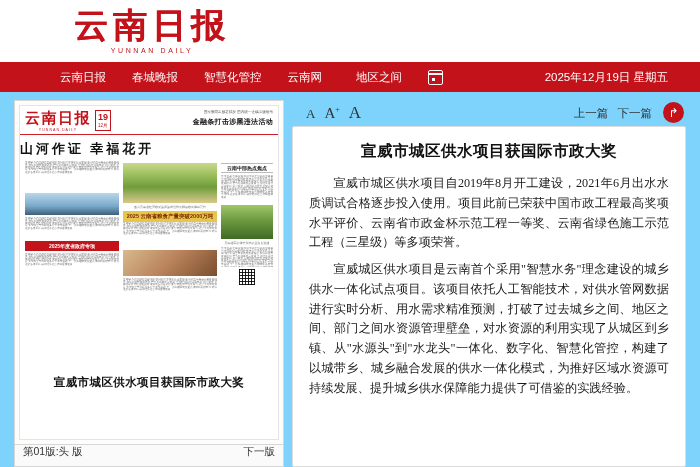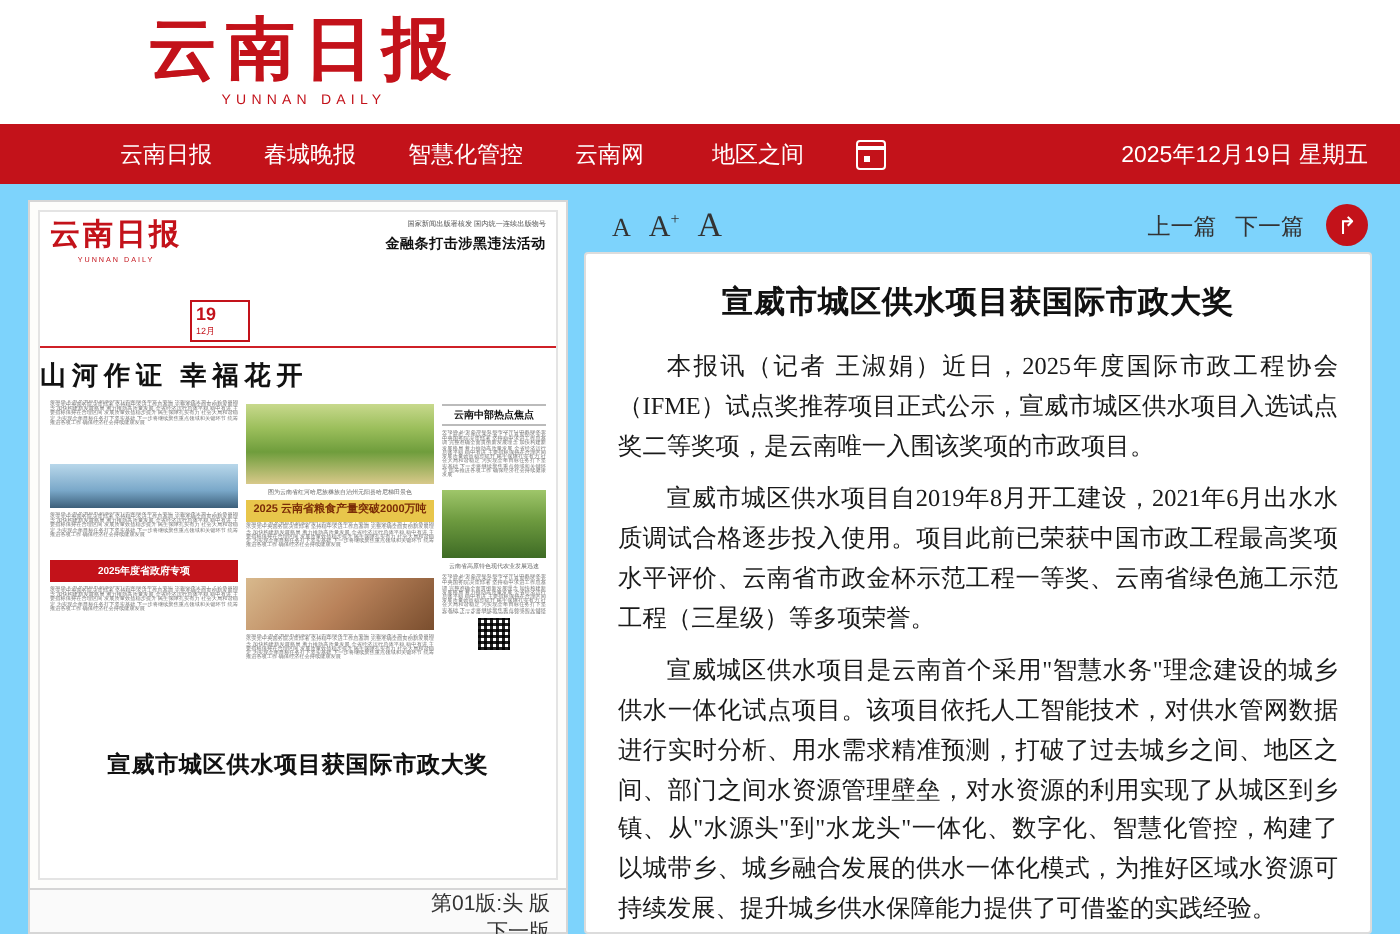--- a/index.html
+++ b/index.html
@@ -84,21 +84,21 @@
   }
   .cal-icon:after {
     content: "";
     position: absolute;
     left: 2.5px; top: 7px;
     width: 3px; height: 3px;
     background: #ffffff;
   }
   .nav-date {
     position: absolute;
-    right: 16px;
+    right: 32px;
     color: #fff;
     font-size: 11.5px;
     white-space: nowrap;
     text-align: center;
   }
 
   
   .content {
     display: flex;
     height: 375px;
@@ -148,22 +148,21 @@
     text-align: center;
     margin-top: 1px;
   }
   .p-datebox {
     border: 1px solid #c3121a;
     color: #c3121a;
     font-size: 4.5px;
     padding: 1px 2px;
     margin-left: 4px;
     line-height: 1.25;
-    width: 30px;
-    margin-top: 40px;
+    width: 16px;
   }
   .p-datebox .d-big { font-size: 9px; font-weight: bold; display: block; }
   .p-topright {
     margin-left: auto;
     text-align: right;
     max-width: 140px;
   }
   .p-topright .tline {
     font-size: 3.6px;
     color: #555;
@@ -270,27 +269,26 @@
     font-weight: bold;
     color: #111;
     padding: 5px 2px;
     letter-spacing: 0.4px;
   }
   .paper-footer {
     height: 22px;
     border: 1px solid #d6d6d6;
     border-top: none;
     display: flex;
-    align-items: flex-end;
+    align-items: flex-start;
     justify-content: space-between;
     padding: 0 8px;
     font-size: 10.5px;
     color: #333;
     background: #fafafa;
-    flex-direction: column;
   }
   .paper-footer span { cursor: pointer; }
 
   
   .right-col {
     flex: 1;
     display: flex;
     flex-direction: column;
     min-width: 0;
   }
@@ -452,21 +450,20 @@
         </div>
         <div class="prevnext">
           <span>上一篇</span>
           <span>下一篇</span>
         </div>
         <div class="back-circle">↱</div>
       </div>
 
       <div class="article-box">
         <div class="article-title">宣威市城区供水项目获国际市政大奖</div>
-        <p class="article-p">本报讯（记者 王淑娟）近日，2025年度国际市政工程协会（IFME）试点奖推荐项目正式公示，宣威市城区供水项目入选试点奖二等奖项，是云南唯一入围该奖项的市政项目。</p>
         <p class="article-p">宣威市城区供水项目自2019年8月开工建设，2021年6月出水水质调试合格逐步投入使用。项目此前已荣获中国市政工程最高奖项水平评价、云南省市政金杯示范工程一等奖、云南省绿色施工示范工程（三星级）等多项荣誉。</p>
         <p class="article-p">宣威城区供水项目是云南首个采用"智慧水务"理念建设的城乡供水一体化试点项目。该项目依托人工智能技术，对供水管网数据进行实时分析、用水需求精准预测，打破了过去城乡之间、地区之间、部门之间水资源管理壁垒，对水资源的利用实现了从城区到乡镇、从"水源头"到"水龙头"一体化、数字化、智慧化管控，构建了以城带乡、城乡融合发展的供水一体化模式，为推好区域水资源可持续发展、提升城乡供水保障能力提供了可借鉴的实践经验。</p>
 
       </div>
     </div>
 
   </div>
 </div>
 
 </body></html>

